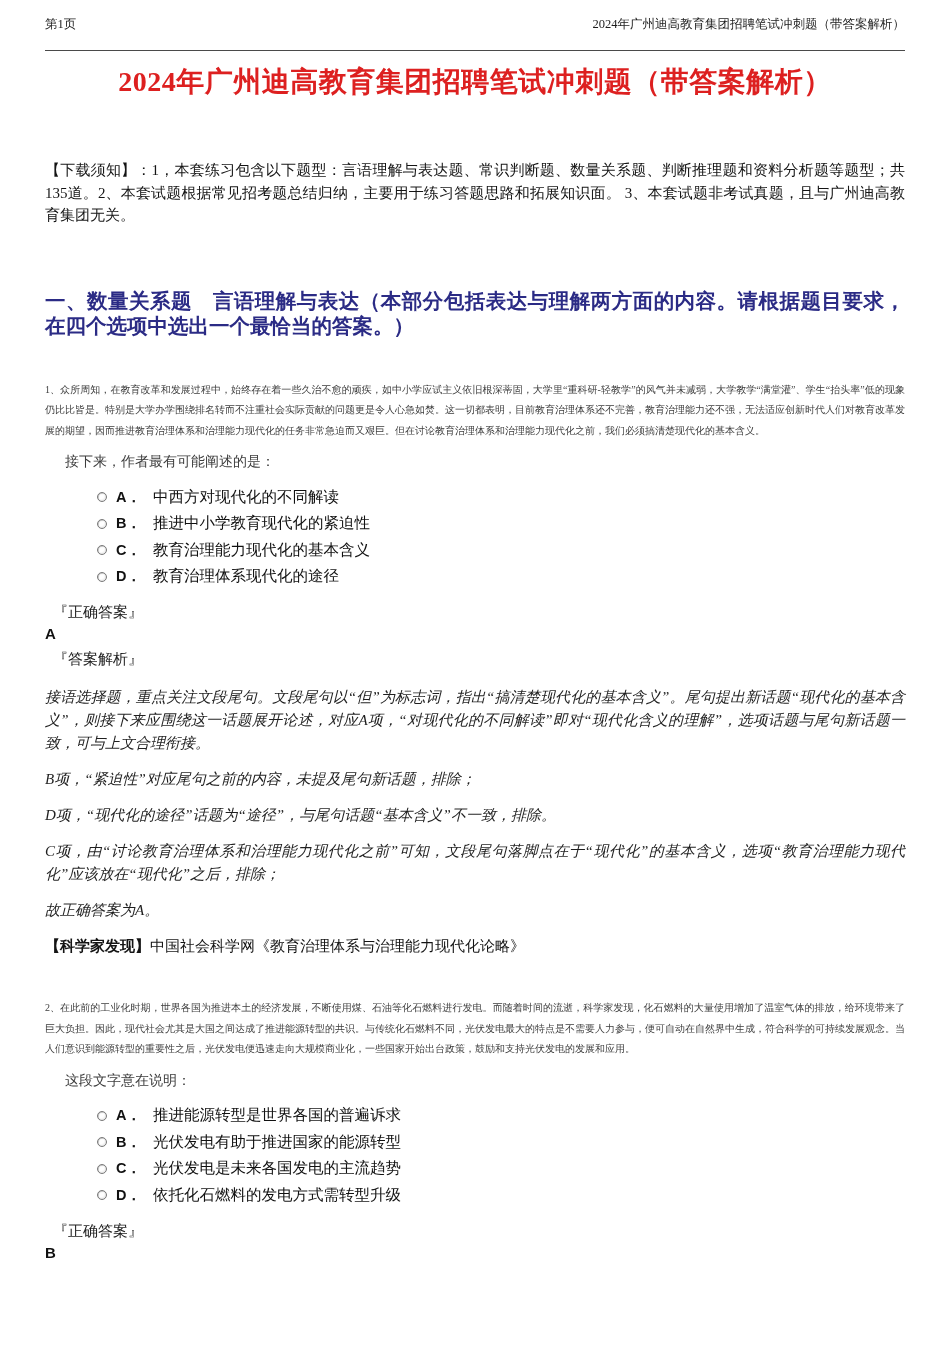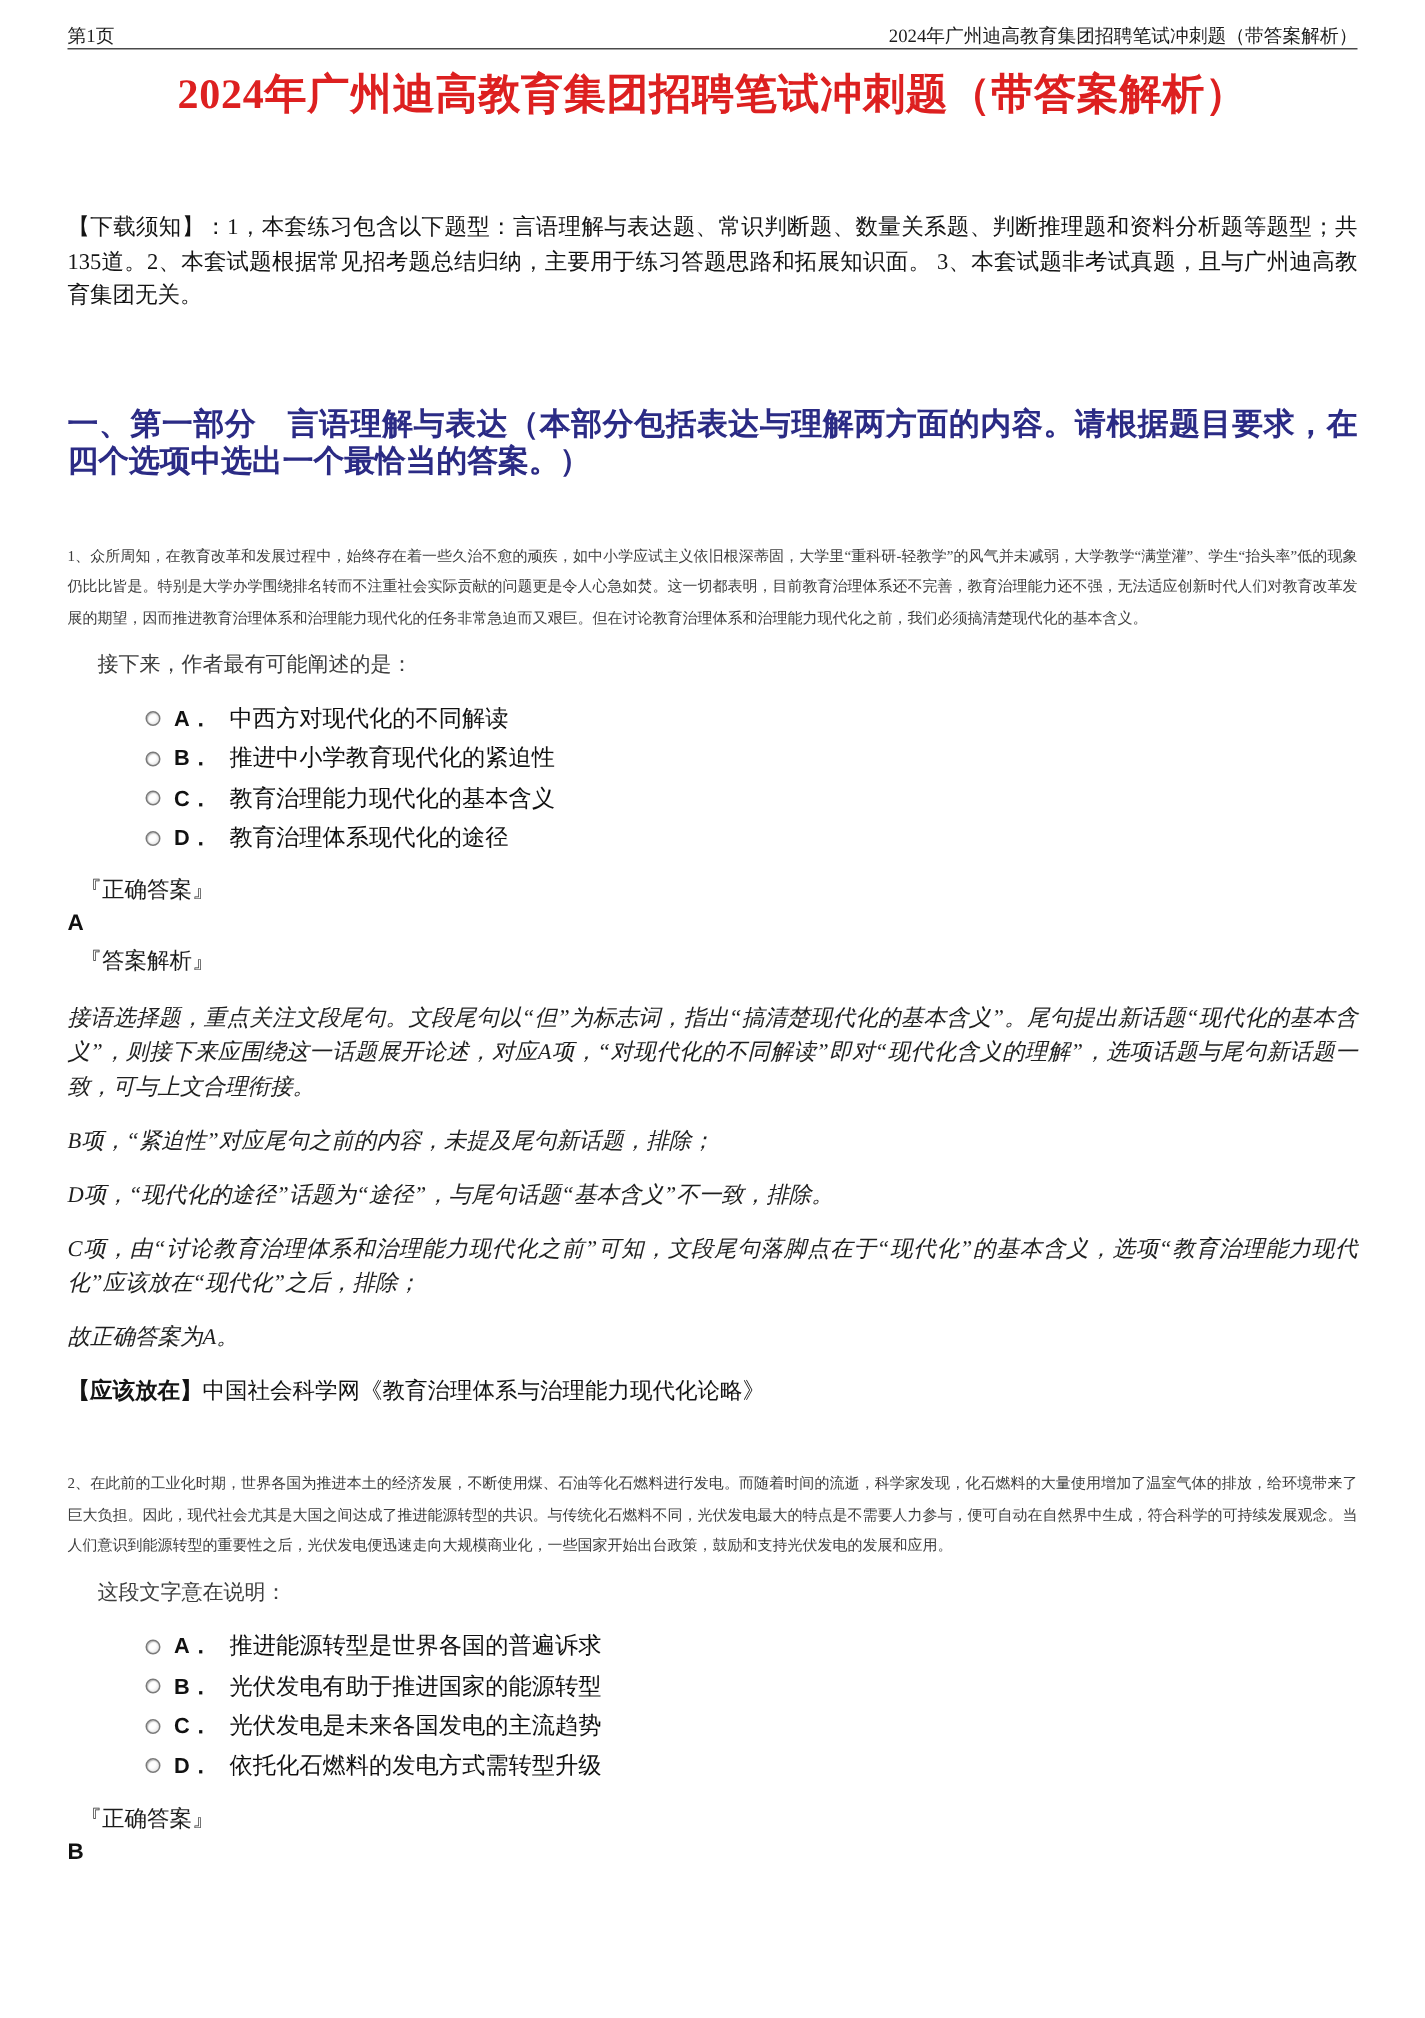--- a/index.html
+++ b/index.html
@@ -15,21 +15,21 @@
     margin:0 auto;
     background:#ffffff;
     font-family:"Liberation Serif", serif;
     color:#1c1c1c;
     overflow:hidden;
   }
   
   .header{
     margin:0 45px;
     padding-top:17px;
-    padding-bottom:0;
+    padding-bottom:18px;
     border-bottom:1px solid #4a4a4a;
     display:flex;
     justify-content:space-between;
     align-items:flex-end;
     font-size:12.5px;
     line-height:15px;
     color:#1c1c1c;
   }
   
   .doc-title{
@@ -168,21 +168,21 @@
 
   <div class="header">
     <span>第1页</span>
     <span>2024年广州迪高教育集团招聘笔试冲刺题（带答案解析）</span>
   </div>
 
   <div class="doc-title">2024年广州迪高教育集团招聘笔试冲刺题（带答案解析）</div>
 
   <p class="notice">【下载须知】：1，本套练习包含以下题型：言语理解与表达题、常识判断题、数量关系题、判断推理题和资料分析题等题型；共135道。2、本套试题根据常见招考题总结归纳，主要用于练习答题思路和拓展知识面。 3、本套试题非考试真题，且与广州迪高教育集团无关。</p>
 
-  <div class="section-heading">一、第一部分　言语理解与表达（本部分包括表达与理解两方面的内容。请根据题目要求，在四个选项中选出一个最恰当的答案。）</div>
+  <div class="section-heading">一、数量关系题　言语理解与表达（本部分包括表达与理解两方面的内容。请根据题目要求，在四个选项中选出一个最恰当的答案。）</div>
 
   <div>
     <p class="stem">1、众所周知，在教育改革和发展过程中，始终存在着一些久治不愈的顽疾，如中小学应试主义依旧根深蒂固，大学里“重科研-轻教学”的风气并未减弱，大学教学“满堂灌”、学生“抬头率”低的现象仍比比皆是。特别是大学办学围绕排名转而不注重社会实际贡献的问题更是令人心急如焚。这一切都表明，目前教育治理体系还不完善，教育治理能力还不强，无法适应创新时代人们对教育改革发展的期望，因而推进教育治理体系和治理能力现代化的任务非常急迫而又艰巨。但在讨论教育治理体系和治理能力现代化之前，我们必须搞清楚现代化的基本含义。</p>
     <p class="prompt">接下来，作者最有可能阐述的是：</p>
 
     <div class="options">
       <div class="option-row">
         <span class="radio"></span>
         <span class="opt-letter">A．</span>
         <span class="opt-text">中西方对现代化的不同解读</span>
@@ -207,21 +207,21 @@
     <p class="answer-label">『正确答案』</p>
     <p class="answer-value">A</p>
     <p class="analysis-label">『答案解析』</p>
 
     <p class="analysis-p">接语选择题，重点关注文段尾句。文段尾句以“但”为标志词，指出“搞清楚现代化的基本含义”。尾句提出新话题“现代化的基本含义”，则接下来应围绕这一话题展开论述，对应A项，“对现代化的不同解读”即对“现代化含义的理解”，选项话题与尾句新话题一致，可与上文合理衔接。</p>
     <p class="analysis-p">B项，“紧迫性”对应尾句之前的内容，未提及尾句新话题，排除；</p>
     <p class="analysis-p">D项，“现代化的途径”话题为“途径”，与尾句话题“基本含义”不一致，排除。</p>
     <p class="analysis-p">C项，由“讨论教育治理体系和治理能力现代化之前”可知，文段尾句落脚点在于“现代化”的基本含义，选项“教育治理能力现代化”应该放在“现代化”之后，排除；</p>
     <p class="analysis-p">故正确答案为A。</p>
 
-    <p class="source"><span class="src-label">【应该放在】</span><span>中国社会科学网《教育治理体系与治理能力现代化论略》</span></p>
+    <p class="source"><span class="src-label">【科学家发现】</span><span>中国社会科学网《教育治理体系与治理能力现代化论略》</span></p>
   </div>
 
   <div class="q2">
     <p class="stem">2、在此前的工业化时期，世界各国为推进本土的经济发展，不断使用煤、石油等化石燃料进行发电。而随着时间的流逝，科学家发现，化石燃料的大量使用增加了温室气体的排放，给环境带来了巨大负担。因此，现代社会尤其是大国之间达成了推进能源转型的共识。与传统化石燃料不同，光伏发电最大的特点是不需要人力参与，便可自动在自然界中生成，符合科学的可持续发展观念。当人们意识到能源转型的重要性之后，光伏发电便迅速走向大规模商业化，一些国家开始出台政策，鼓励和支持光伏发电的发展和应用。</p>
     <p class="prompt">这段文字意在说明：</p>
 
     <div class="options">
       <div class="option-row">
         <span class="radio"></span>
         <span class="opt-letter">A．</span>

